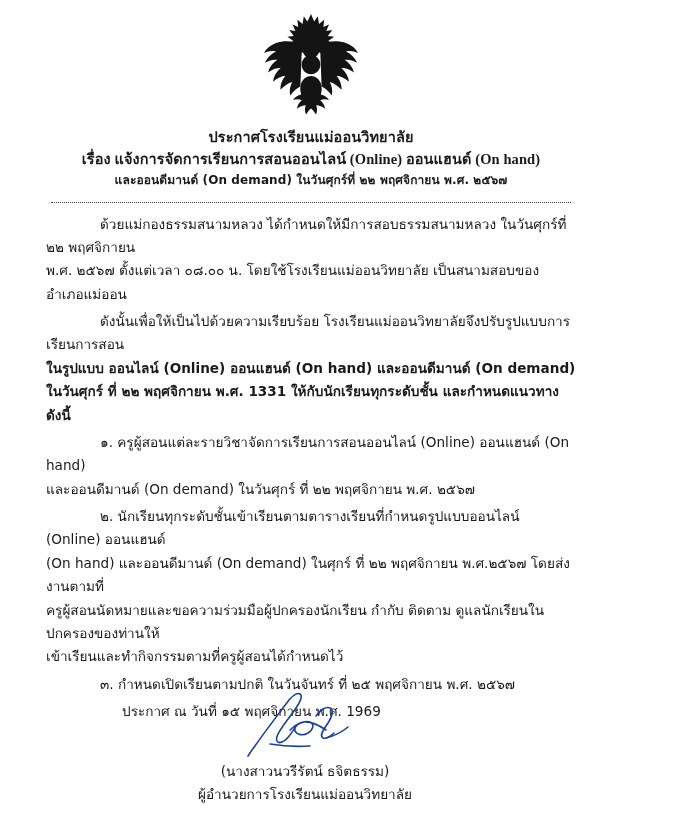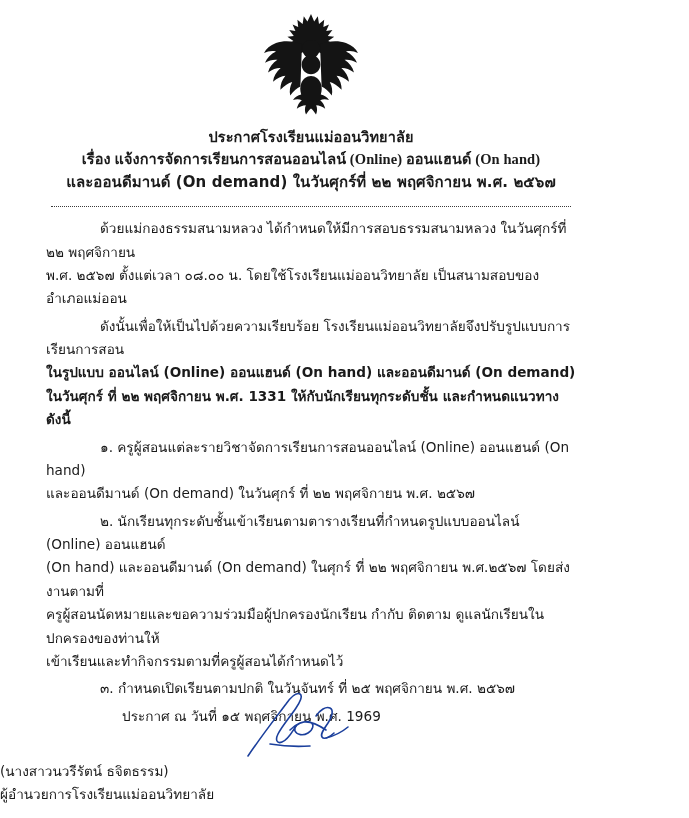--- a/index.html
+++ b/index.html
@@ -40,21 +40,21 @@
     text-align: center;
     line-height: 1.55;
   }
   .heading .h-line {
     font-size: 14.5px;
     font-weight: bold;
     letter-spacing: .1px;
   }
   .heading .h-line.l1 { font-size: 14.5px; }
   .heading .h-line.l2 { font-size: 14.5px; font-family: Liberation Serif, serif; }
-  .heading .h-line.l3 { font-size: 15px; }
+  .heading .h-line.l3 { font-size: 12px; }
 
   
   .divider {
     margin: 12px auto 10px auto;
     width: 520px;
     border-bottom: 1.6px dotted #3a3a3a;
     height: 0;
   }
 
   
@@ -77,20 +77,21 @@
     font-size: 13.6px;
   }
   .closing .indent { width: 76px; }
 
   
   .sign-area {
     position: absolute;
     left: 0;
     right: 12px;
     bottom: 12px;
+    text-align: center;
   }
   .sig-svg {
     display: block;
     margin: 0 auto -4px auto;
     width: 150px;
     height: 78px;
   }
   .sign-name {
     font-size: 13.6px;
     line-height: 1.7;

